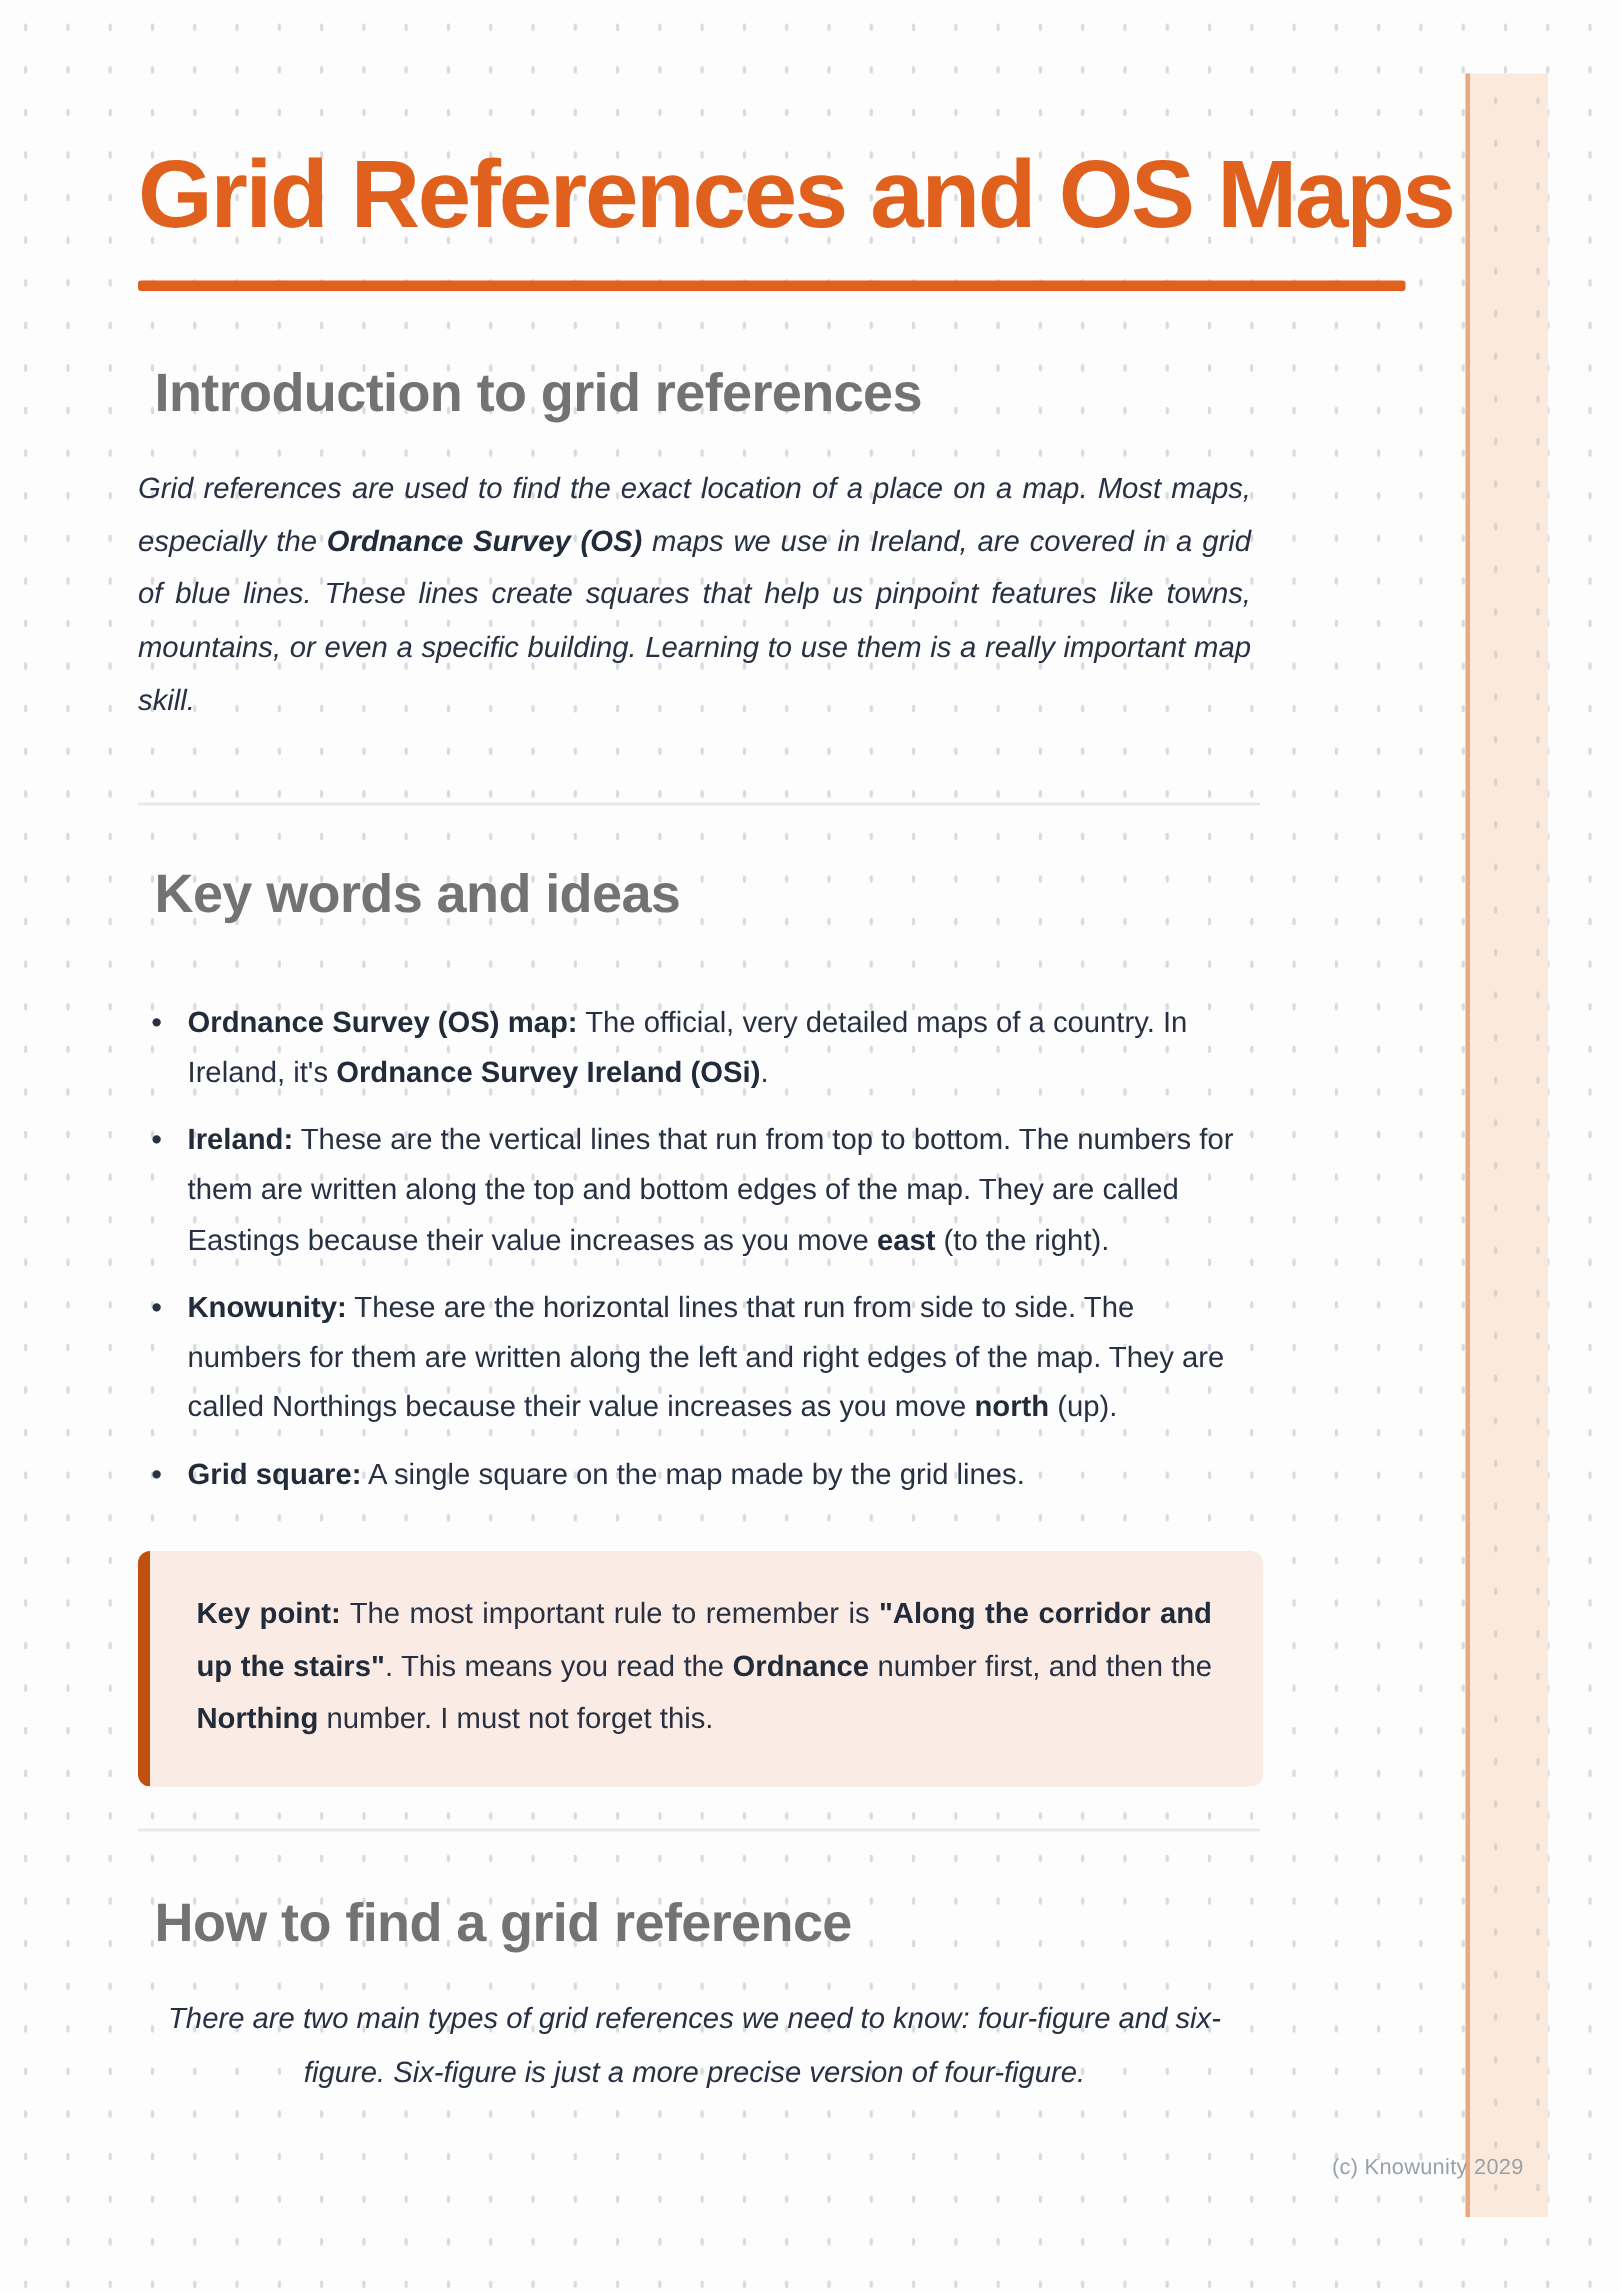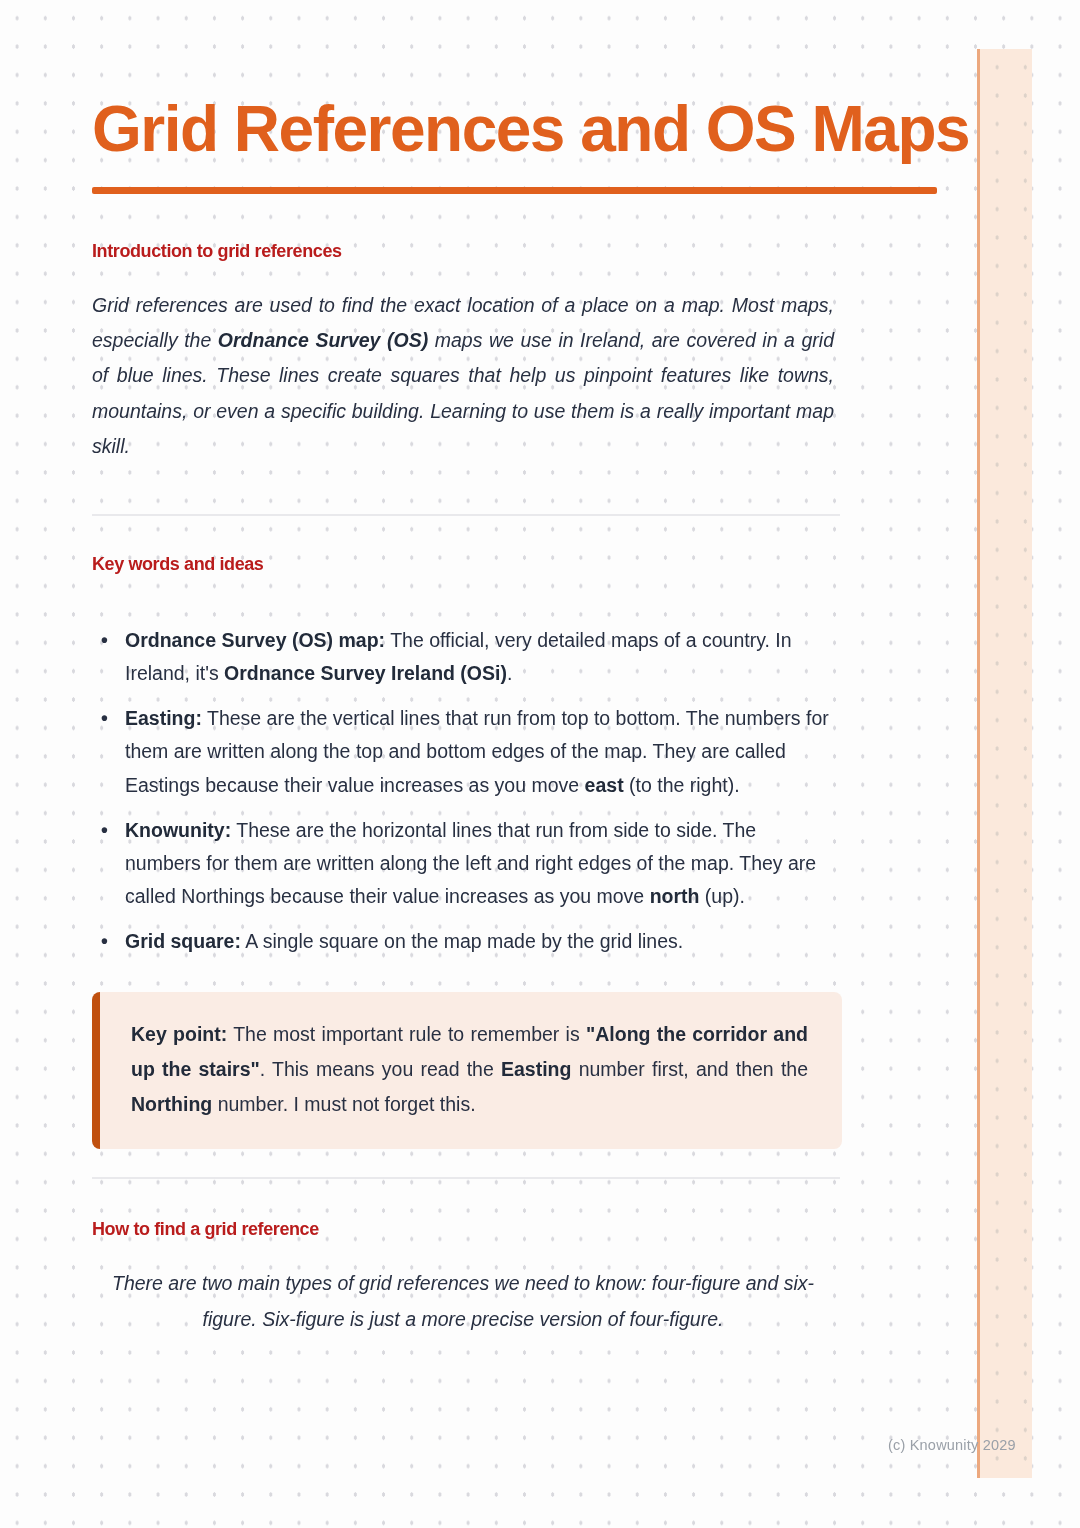--- a/index.html
+++ b/index.html
@@ -41,24 +41,25 @@
     line-height: 1.12;
   }
   .title-rule {
     margin-top: 21px;
     width: 845px;
     height: 7px;
     border-radius: 2px;
     background: #E0601D;
   }
   h2.section-heading {
-    color: #b91c1c;
-    font-size: 18px;
+    color: #737373;
+    font-size: 36px;
     font-weight: 700;
     letter-spacing: -0.4px;
+    margin-left: 11px;
   }
   .h2-intro    { margin-top: 47px; }
   .h2-keywords { margin-top: 38px; }
   .h2-howto    { margin-top: 40px; }
   p.body-text {
     margin-top: 26px;
     width: 742px;
     font-size: 19.5px;
     line-height: 35.4px;
     text-align: justify;
@@ -129,26 +130,26 @@
     <h2 class="section-heading h2-intro">Introduction to grid references</h2>
     <p class="body-text">Grid references are used to find the exact location of a place on a map. Most maps, especially the <b>Ordnance Survey (OS)</b> maps we use in Ireland, are covered in a grid of blue lines. These lines create squares that help us pinpoint features like towns, mountains, or even a specific building. Learning to use them is a really important map skill.</p>
   </section>
 
   <hr class="divider">
 
   <section>
     <h2 class="section-heading h2-keywords">Key words and ideas</h2>
     <ul class="keyword-list">
       <li><b>Ordnance Survey (OS) map:</b> The official, very detailed maps of a country. In Ireland, it's <b>Ordnance Survey Ireland (OSi)</b>.</li>
-      <li><b>Easting:</b> These are the vertical lines that run from top to bottom. The numbers for them are written along the top and bottom edges of the map. They are called Eastings because their value increases as you move <b>east</b> (to the right).</li>
+      <li><b>Ireland:</b> These are the vertical lines that run from top to bottom. The numbers for them are written along the top and bottom edges of the map. They are called Eastings because their value increases as you move <b>east</b> (to the right).</li>
       <li><b>Knowunity:</b> These are the horizontal lines that run from side to side. The numbers for them are written along the left and right edges of the map. They are called Northings because their value increases as you move <b>north</b> (up).</li>
       <li><b>Grid square:</b> A single square on the map made by the grid lines.</li>
     </ul>
     <div class="callout">
-      <p><b>Key point:</b> The most important rule to remember is <b>"Along the corridor and up the stairs"</b>. This means you read the <b>Easting</b> number first, and then the <b>Northing</b> number. I must not forget this.</p>
+      <p><b>Key point:</b> The most important rule to remember is <b>"Along the corridor and up the stairs"</b>. This means you read the <b>Ordnance</b> number first, and then the <b>Northing</b> number. I must not forget this.</p>
     </div>
   </section>
 
   <hr class="divider second">
 
   <section>
     <h2 class="section-heading h2-howto">How to find a grid reference</h2>
     <p class="body-text last">There are two main types of grid references we need to know: four-figure and six-figure. Six-figure is just a more precise version of four-figure.</p>
   </section>
 

